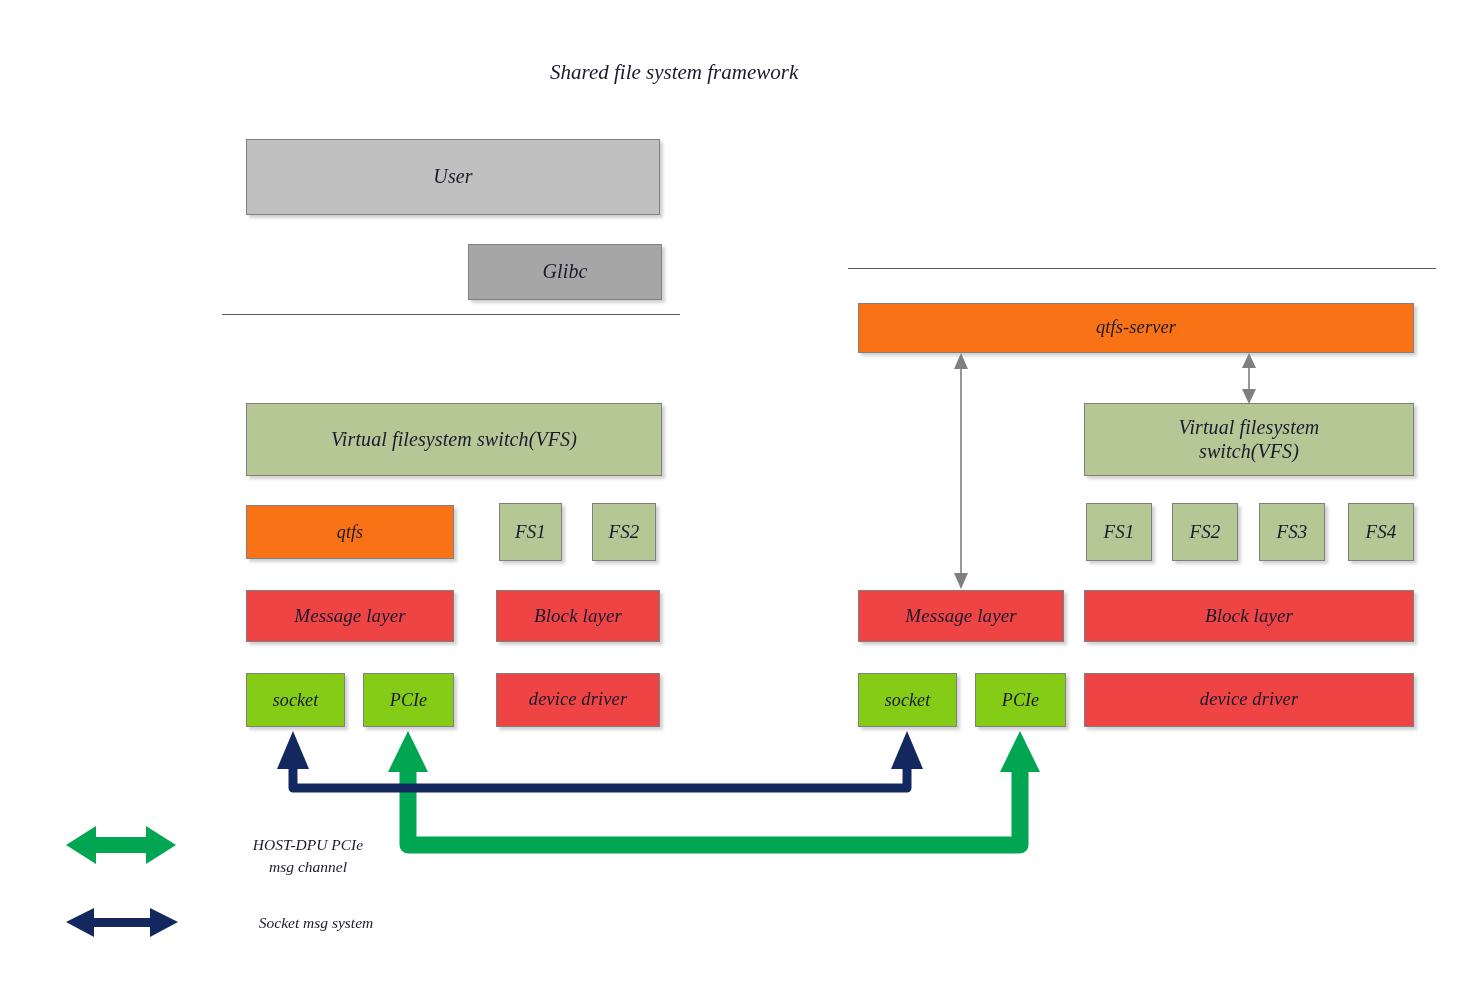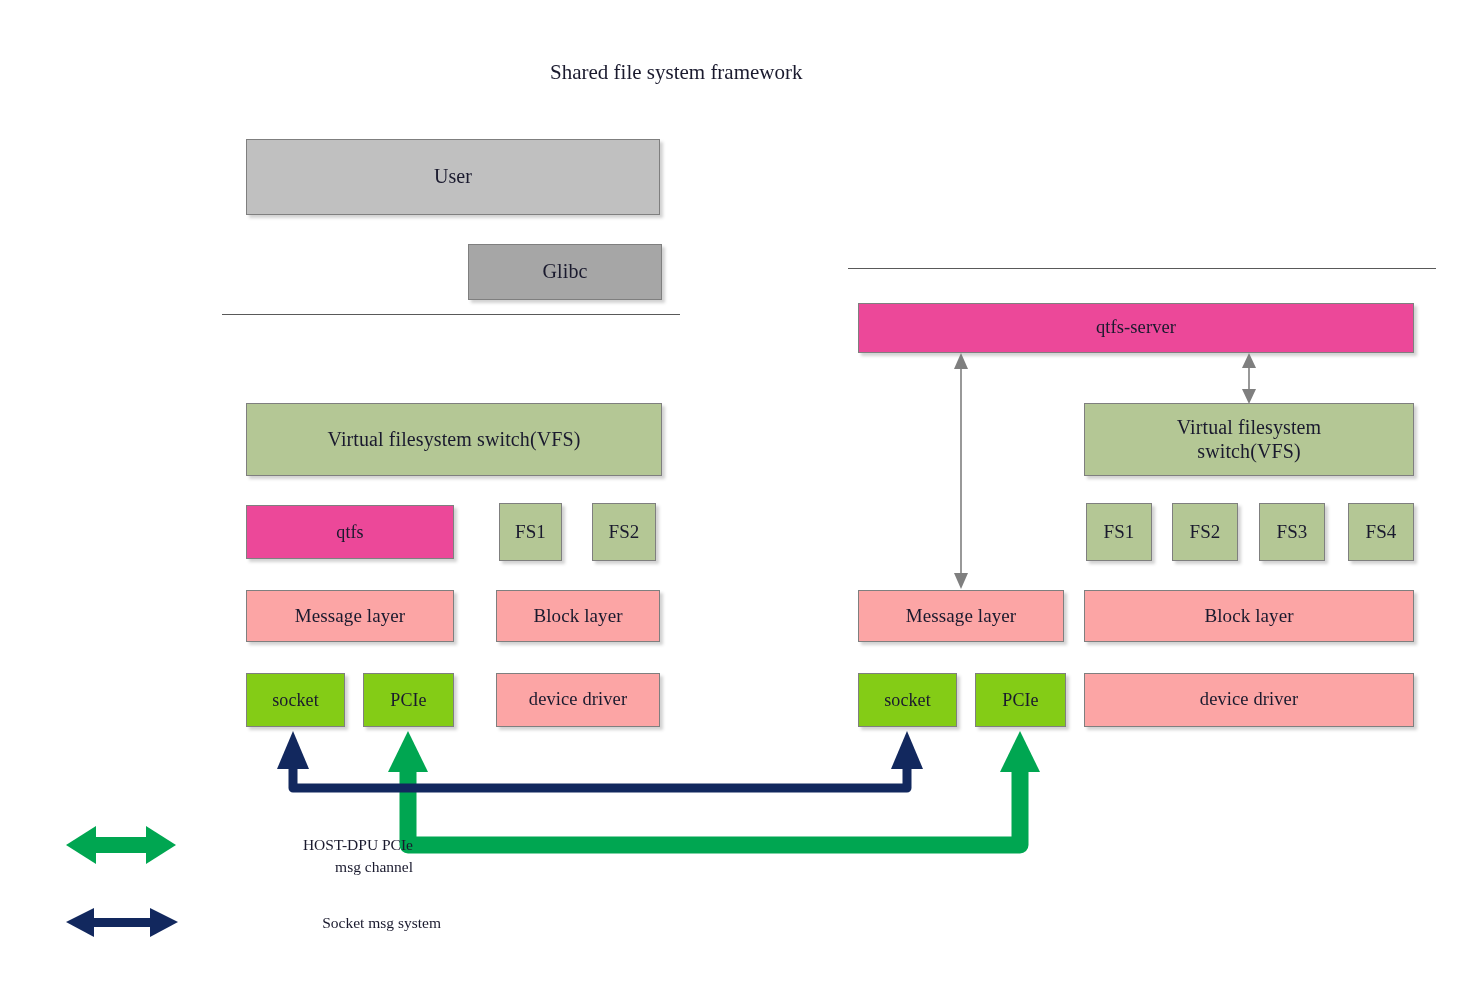--- a/index.html
+++ b/index.html
@@ -13,55 +13,56 @@
     position: relative;
     overflow: hidden;
     font-family: "Liberation Serif", "DejaVu Serif", serif;
     color: #1a1a2e;
   }
   #canvas {
     position: absolute;
     left: 0; top: 0;
     width: 1366px;
     height: 983px;
+    font-style: italic;
   }
   .box {
     position: absolute;
     box-sizing: border-box;
     border: 1px solid #7f7f7f;
     box-shadow: 3px 3px 3px rgba(0,0,0,0.18);
     display: flex;
     align-items: center;
     justify-content: center;
     text-align: center;
     line-height: 1.16;
     letter-spacing: 0.1px;
   }
   .gray-light  { background: #c0c0c0; }
   .gray-mid    { background: #a6a6a6; }
   .green       { background: #b4c795; }
-  .red         { background: #ec4899; }
-  .blue        { background: #fca5a5; }
+  .red         { background: #f97316; }
+  .blue        { background: #ef4444; }
   .rose        { background: #84cc16; }
 
   .hline {
     position: absolute;
     height: 0;
     border-top: 1.6px solid #595959;
   }
   .title {
     position: absolute;
     font-size: 21px;
     white-space: nowrap;
   }
   .legend-label {
     position: absolute;
     font-size: 15.5px;
     line-height: 1.45;
-    text-align: right;
+    text-align: center;
     white-space: pre-line;
   }
   svg.overlay {
     position: absolute;
     left: 0; top: 0;
     width: 1478px;
     height: 983px;
     pointer-events: none;
   }
 </style>

